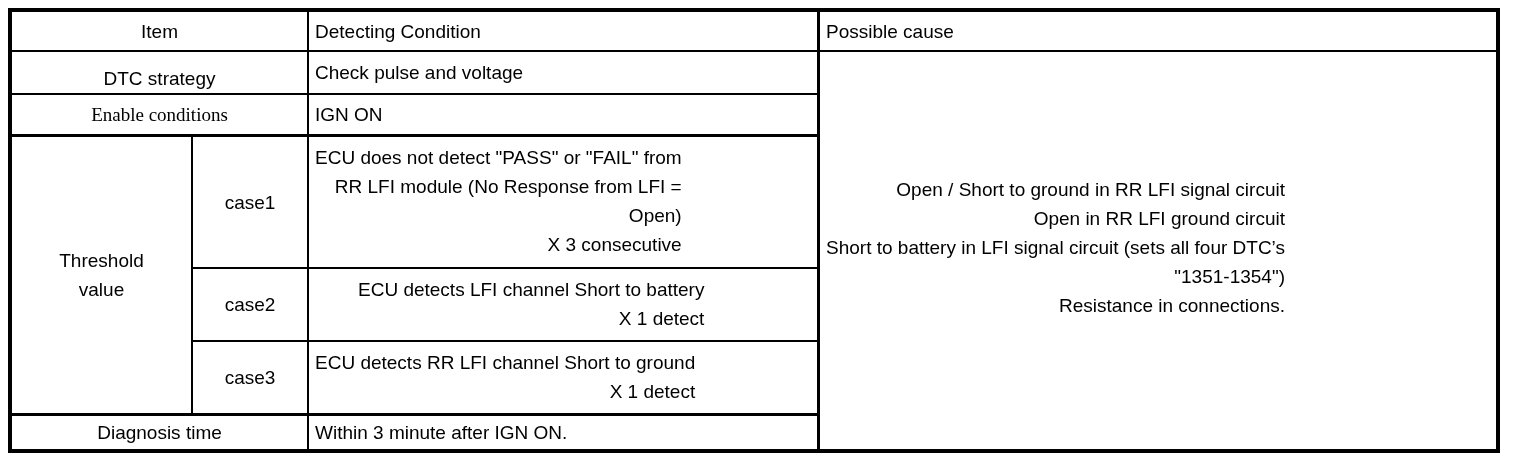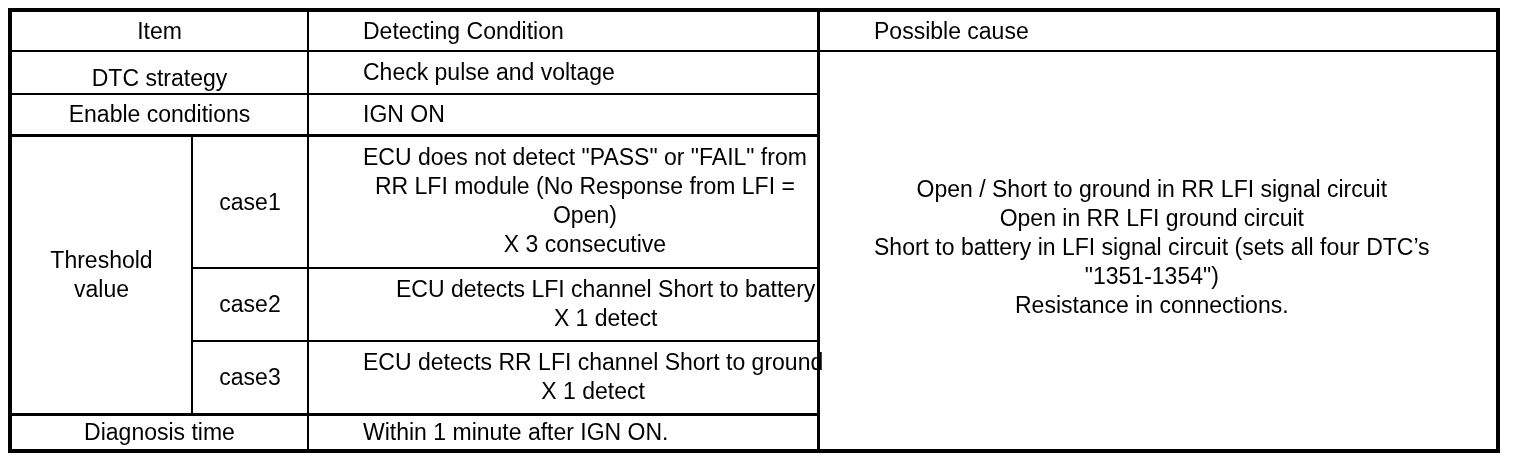--- a/index.html
+++ b/index.html
@@ -37,44 +37,43 @@
   .table-inner {
     position: relative;
     width: 100%;
     height: 100%;
   }
 
   
   .cell {
     position: absolute;
     box-sizing: border-box;
-    font-size: 23px;
+    font-size: 19px;
     line-height: 29px;
     color: #000000;
     overflow: hidden;
     white-space: pre-wrap;
   }
 
   
   .cell.center {
     display: flex;
     align-items: center;
     justify-content: center;
     text-align: center;
   }
 
   
   .cell.left {
     display: flex;
     align-items: flex-start;
     justify-content: flex-start;
-    text-align: center;
+    text-align: right;
     padding-left: 6px;
     padding-top: 6px;
-    margin-left: 48px;
   }
 
   .cell.left.vcenter {
     align-items: center;
     padding-top: 0;
   }
 
   
   .rule-h {
     position: absolute;
@@ -122,47 +121,47 @@
       <div class="cell center" style="left:0px; top:0px; width:295px; height:38px;">Item</div>
 
       <div class="cell left vcenter" style="left:297px; top:0px; width:508px; height:38px;">Detecting Condition</div>
 
       <div class="cell left vcenter" style="left:808px; top:0px; width:676px; height:38px;">Possible cause</div>
 
       <div class="cell center" style="left:0px; top:40px; width:295px; height:53px;">DTC strategy</div>
 
       <div class="cell left vcenter" style="left:297px; top:40px; width:459px; height:41px;">Check pulse and voltage</div>
 
-      <div class="cell center" style="left:0px; top:83px; width:295px; height:39px;">Enable conditions</div>
+      <div class="cell center" style="left:0px; top:83px; width:295px; height:39px;font-family:Liberation Serif, serif;">Enable conditions</div>
 
       <div class="cell center" style="left:0px; top:125px; width:179px; height:276px;">Threshold
 value</div>
 
       <div class="cell left vcenter" style="left:297px; top:83px; width:508px; height:39px;">IGN ON</div>
 
       <div class="cell center" style="left:181px; top:125px; width:114px; height:130px;">case1</div>
 
       <div class="cell left" style="left:297px; top:125px; width:508px; height:130px;">ECU does not detect "PASS" or "FAIL" from
 RR LFI module (No Response from LFI =
 Open)
 X 3 consecutive</div>
 
       <div class="cell center" style="left:181px; top:257px; width:114px; height:71px;">case2</div>
 
-      <div class="cell left" style="left:297px; top:257px; width:508px; height:71px;padding-left:39px;">ECU detects LFI channel Short to battery
+      <div class="cell left" style="left:307px; top:257px; width:508px; height:71px;padding-left:39px;">ECU detects LFI channel Short to battery
 X 1 detect</div>
 
       <div class="cell center" style="left:181px; top:330px; width:114px; height:71px;">case3</div>
 
       <div class="cell left" style="left:297px; top:330px; width:508px; height:71px;">ECU detects RR LFI channel Short to ground
 X 1 detect</div>
 
       <div class="cell center" style="left:0px; top:403px; width:295px; height:34px;">Diagnosis time</div>
 
-      <div class="cell left vcenter" style="left:297px; top:403px; width:508px; height:34px;">Within 1 minute after IGN ON.</div>
+      <div class="cell left vcenter" style="left:297px; top:403px; width:508px; height:34px;">Within 3 minute after IGN ON.</div>
 
       <div class="cell left" style="left:808px; top:163px; width:676px; height:160px; padding-top:0px;">Open / Short to ground in RR LFI signal circuit
 Open in RR LFI ground circuit
 Short to battery in LFI signal circuit (sets all four DTC’s
 "1351-1354")
 Resistance in connections.</div>
 
     </div>
   </div>
 

